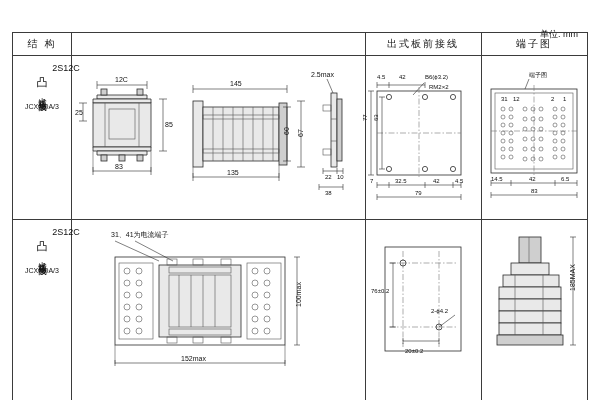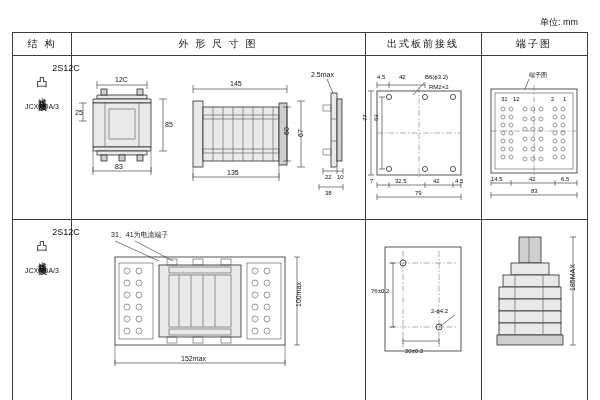--- a/index.html
+++ b/index.html
@@ -8,21 +8,21 @@
     width:600px; height:400px;
     background:#ffffff;
     font-family:"Liberation Sans", sans-serif;
     color:#111;
     position:relative;
     overflow:hidden;
   }
   #sheet { position:absolute; left:0; top:0; width:600px; height:400px; }
 
   .unit-label {
-    position:absolute; right:22px; top:16px;
+    position:absolute; right:22px; top:28px;
     font-size:9px; color:#111;
   }
 
   
   .tbl {
     position:absolute; left:12px; top:32px;
     width:576px; height:388px;
     border:1px solid #3b3b3b;
   }
   .vline { position:absolute; top:0; bottom:0; width:1px; background:#3b3b3b; }
@@ -71,21 +71,20 @@
   <div class="tbl">
 
     <div class="vline" style="left:58px;"></div>
     <div class="vline" style="left:352px;"></div>
     <div class="vline" style="left:468px;"></div>
 
     <div class="hline" style="top:22px;"></div>
     <div class="hline" style="top:186px;"></div>
 
     <div class="hdr" style="left:0; width:58px;">结 构</div>
-    <div class="hdr" style="left:58px; width:294px;">外 形 尺 寸 图</div>
     <div class="hdr" style="left:352px; width:116px;">出式板前接线</div>
     <div class="hdr" style="left:468px; width:106px;">端子图</div>
 
     <div class="rowlabel" style="top:30px;">
       <div class="code">2S12C</div>
       <div class="big">凸</div>
       <div class="vert" style="writing-mode:vertical-rl; text-orientation:upright; margin-top:3px; letter-spacing:1px;">出式板后接线</div>
       <div class="sub">JCX-10A/3</div>
     </div>
 

